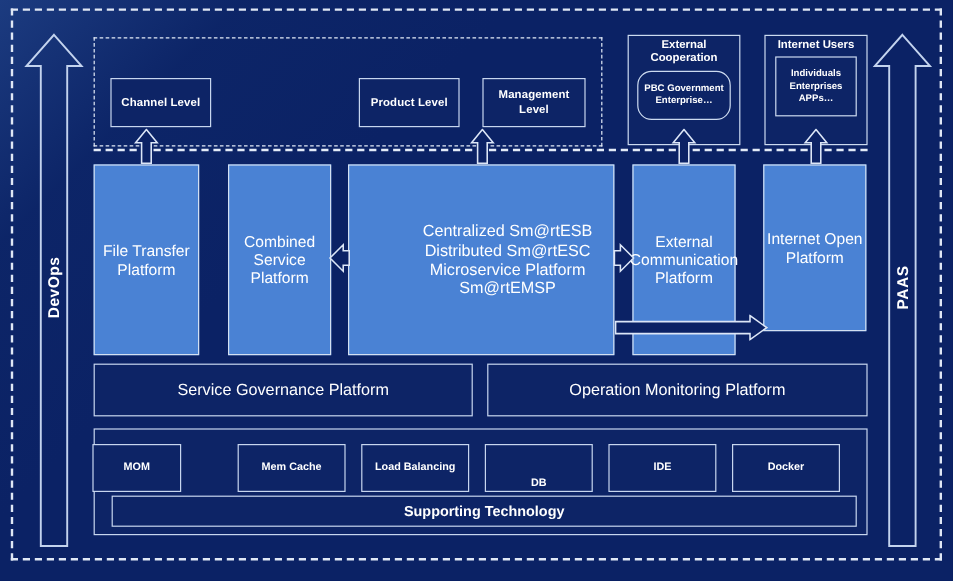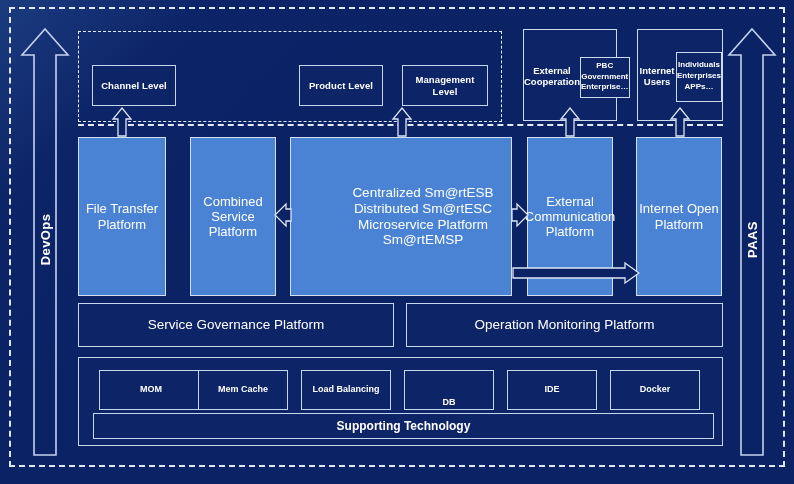--- a/index.html
+++ b/index.html
@@ -58,21 +58,21 @@
   
   .lvl-box { font-size: 9.5px; font-weight: 700; letter-spacing: .1px; }
 
   
   .stake-outer {
     position: absolute;
     box-sizing: border-box;
     background: #0d2466;
     border: 1.5px solid #ccdaf0;
     display: flex;
-    flex-direction: row;
+    flex-direction: column;
     align-items: center;
   }
   .stake-title {
     font-size: 9.5px;
     font-weight: 700;
     text-align: center;
     line-height: 1.15;
     padding-top: 3px;
     width: 100%;
   }
@@ -154,21 +154,21 @@
   </div>
   <div class="box dark-box lvl-box" style="left:299px; top:65px; width:84px; height:41px;">
     <span>Product Level</span>
   </div>
   <div class="box dark-box lvl-box" style="left:402px; top:65px; width:86px; height:41px;">
     <span>Management Level</span>
   </div>
 
   <div class="stake-outer" style="left:523px; top:29px; width:94px; height:92px;">
     <div class="stake-title">External Cooperation</div>
-    <div class="stake-inner" style="width:78px; height:41px; margin-top:4px;">PBC Government Enterprise…</div>
+    <div class="stake-inner" style="width:78px; height:41px; margin-top:4px;border-radius:12px;">PBC Government Enterprise…</div>
   </div>
 
   <div class="stake-outer" style="left:637px; top:29px; width:86px; height:92px;">
     <div class="stake-title">Internet Users</div>
     <div class="stake-inner" style="width:68px; height:50px; margin-top:3px;">Individuals Enterprises APPs…</div>
   </div>
 
   <div class="mid-dash" style="left:78px; top:124px; width:645px;"></div>
 
   <div class="conn" style="left:111px; top:107px; width:22px; height:30px;">
@@ -203,21 +203,21 @@
   <div class="box blue-box plat-text big" style="left:290px; top:137px; width:222px; height:159px;padding-left:44px;">
     <span style="white-space:pre-line;">Centralized Sm@rtESB
 Distributed Sm@rtESC
 Microservice Platform Sm@rtEMSP</span>
   </div>
 
   <div class="box blue-box plat-text" style="left:527px; top:137px; width:86px; height:159px;">
     <span style="white-space:pre-line;">External Communication Platform</span>
   </div>
 
-  <div class="box blue-box plat-text" style="left:636px; top:137px; width:86px; height:159px;">
+  <div class="box blue-box plat-text" style="left:636px; top:137px; width:86px; height:139px;">
     <span style="white-space:pre-line;">Internet Open Platform</span>
   </div>
 
   <div class="conn" style="left:274px; top:200px; width:18px; height:30px;">
     <svg width="18" height="30" viewBox="0 0 18 30">
       <path d="M1 15 L12 4 L12 9 L17 9 L17 21 L12 21 L12 26 Z" fill="#0b2265" stroke="#dce6f7" stroke-width="1.3"></path>
     </svg>
   </div>
 
   <div class="conn" style="left:511px; top:200px; width:18px; height:30px;">
@@ -234,21 +234,21 @@
 
   <div class="box dark-box gov-box" style="left:78px; top:303px; width:316px; height:44px;">
     <span>Service Governance Platform</span>
   </div>
   <div class="box dark-box gov-box" style="left:406px; top:303px; width:317px; height:44px;">
     <span>Operation Monitoring Platform</span>
   </div>
 
   <div class="box dark-box" style="left:78px; top:357px; width:645px; height:89px;"></div>
 
-  <div class="box dark-box tech-box" style="left:99px; top:370px; width:104px; height:40px;">
+  <div class="box dark-box tech-box" style="left:77px; top:370px; width:74px; height:40px;">
     <span>MOM</span>
   </div>
   <div class="box dark-box tech-box" style="left:198px; top:370px; width:90px; height:40px;">
     <span>Mem Cache</span>
   </div>
   <div class="box dark-box tech-box" style="left:301px; top:370px; width:90px; height:40px;">
     <span>Load Balancing</span>
   </div>
   <div class="box dark-box tech-box" style="left:404px; top:370px; width:90px; height:40px;align-items:flex-end;">
     <span>DB</span>

